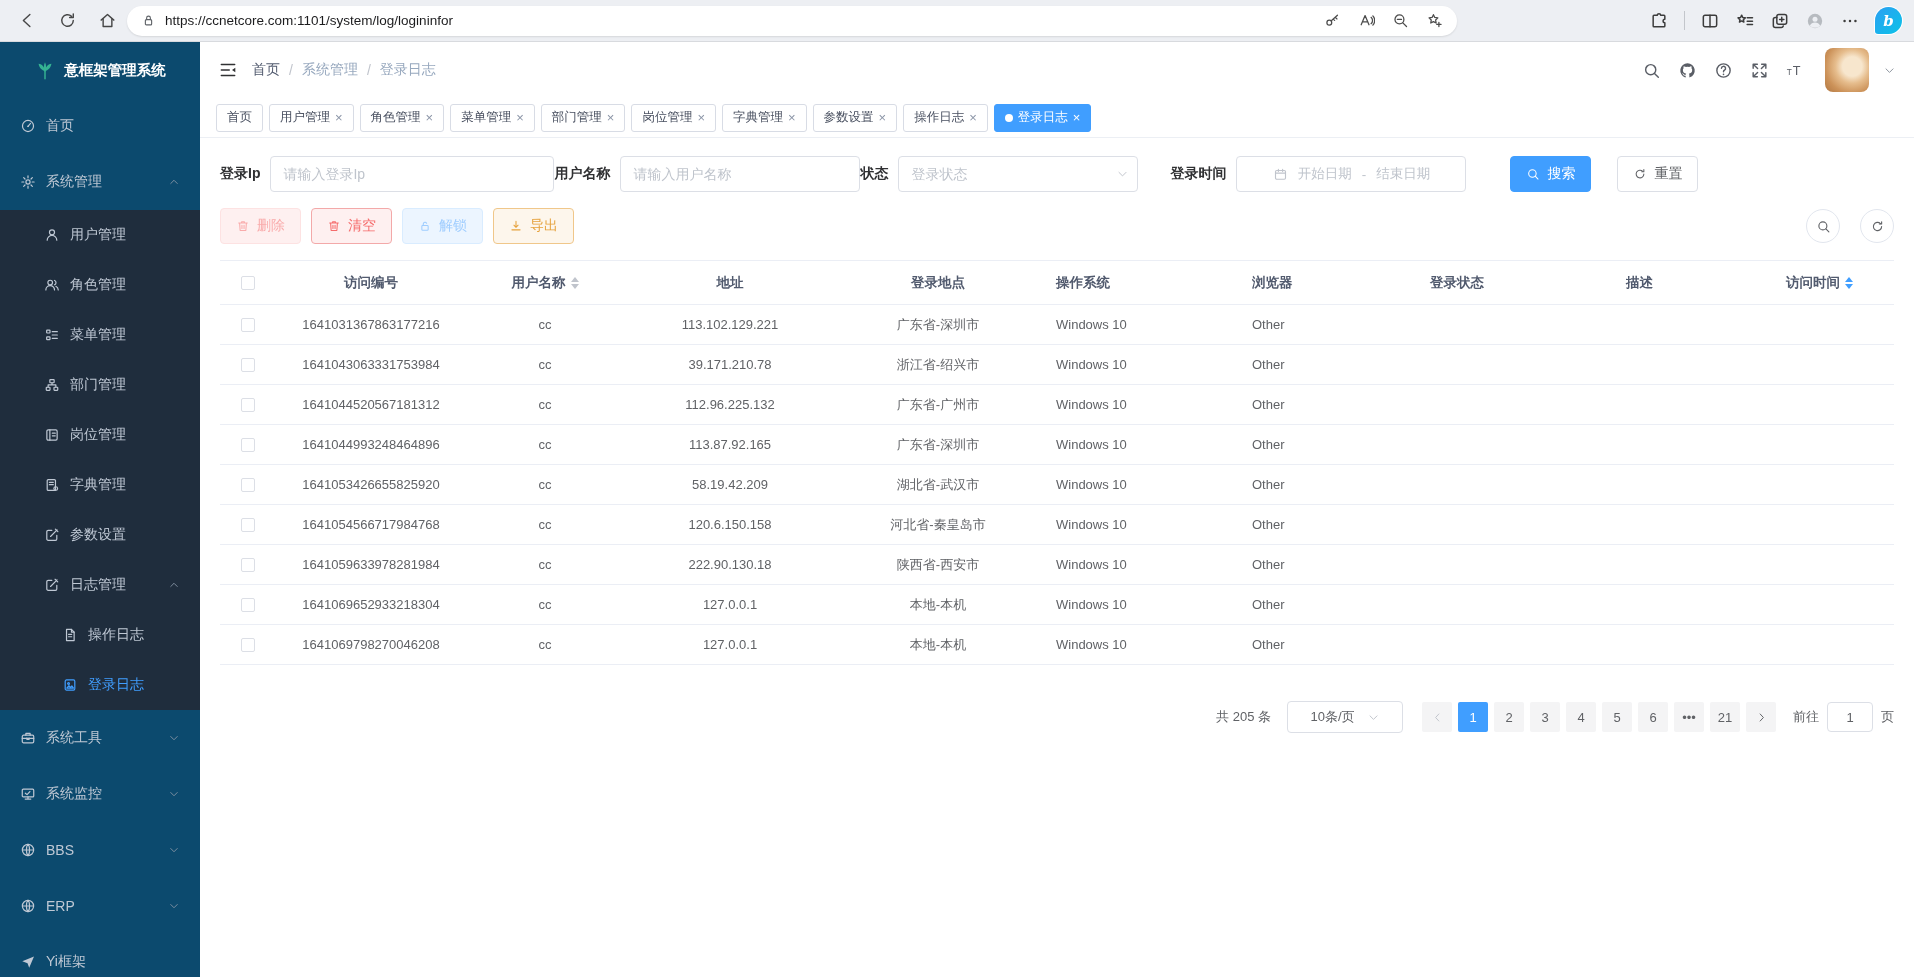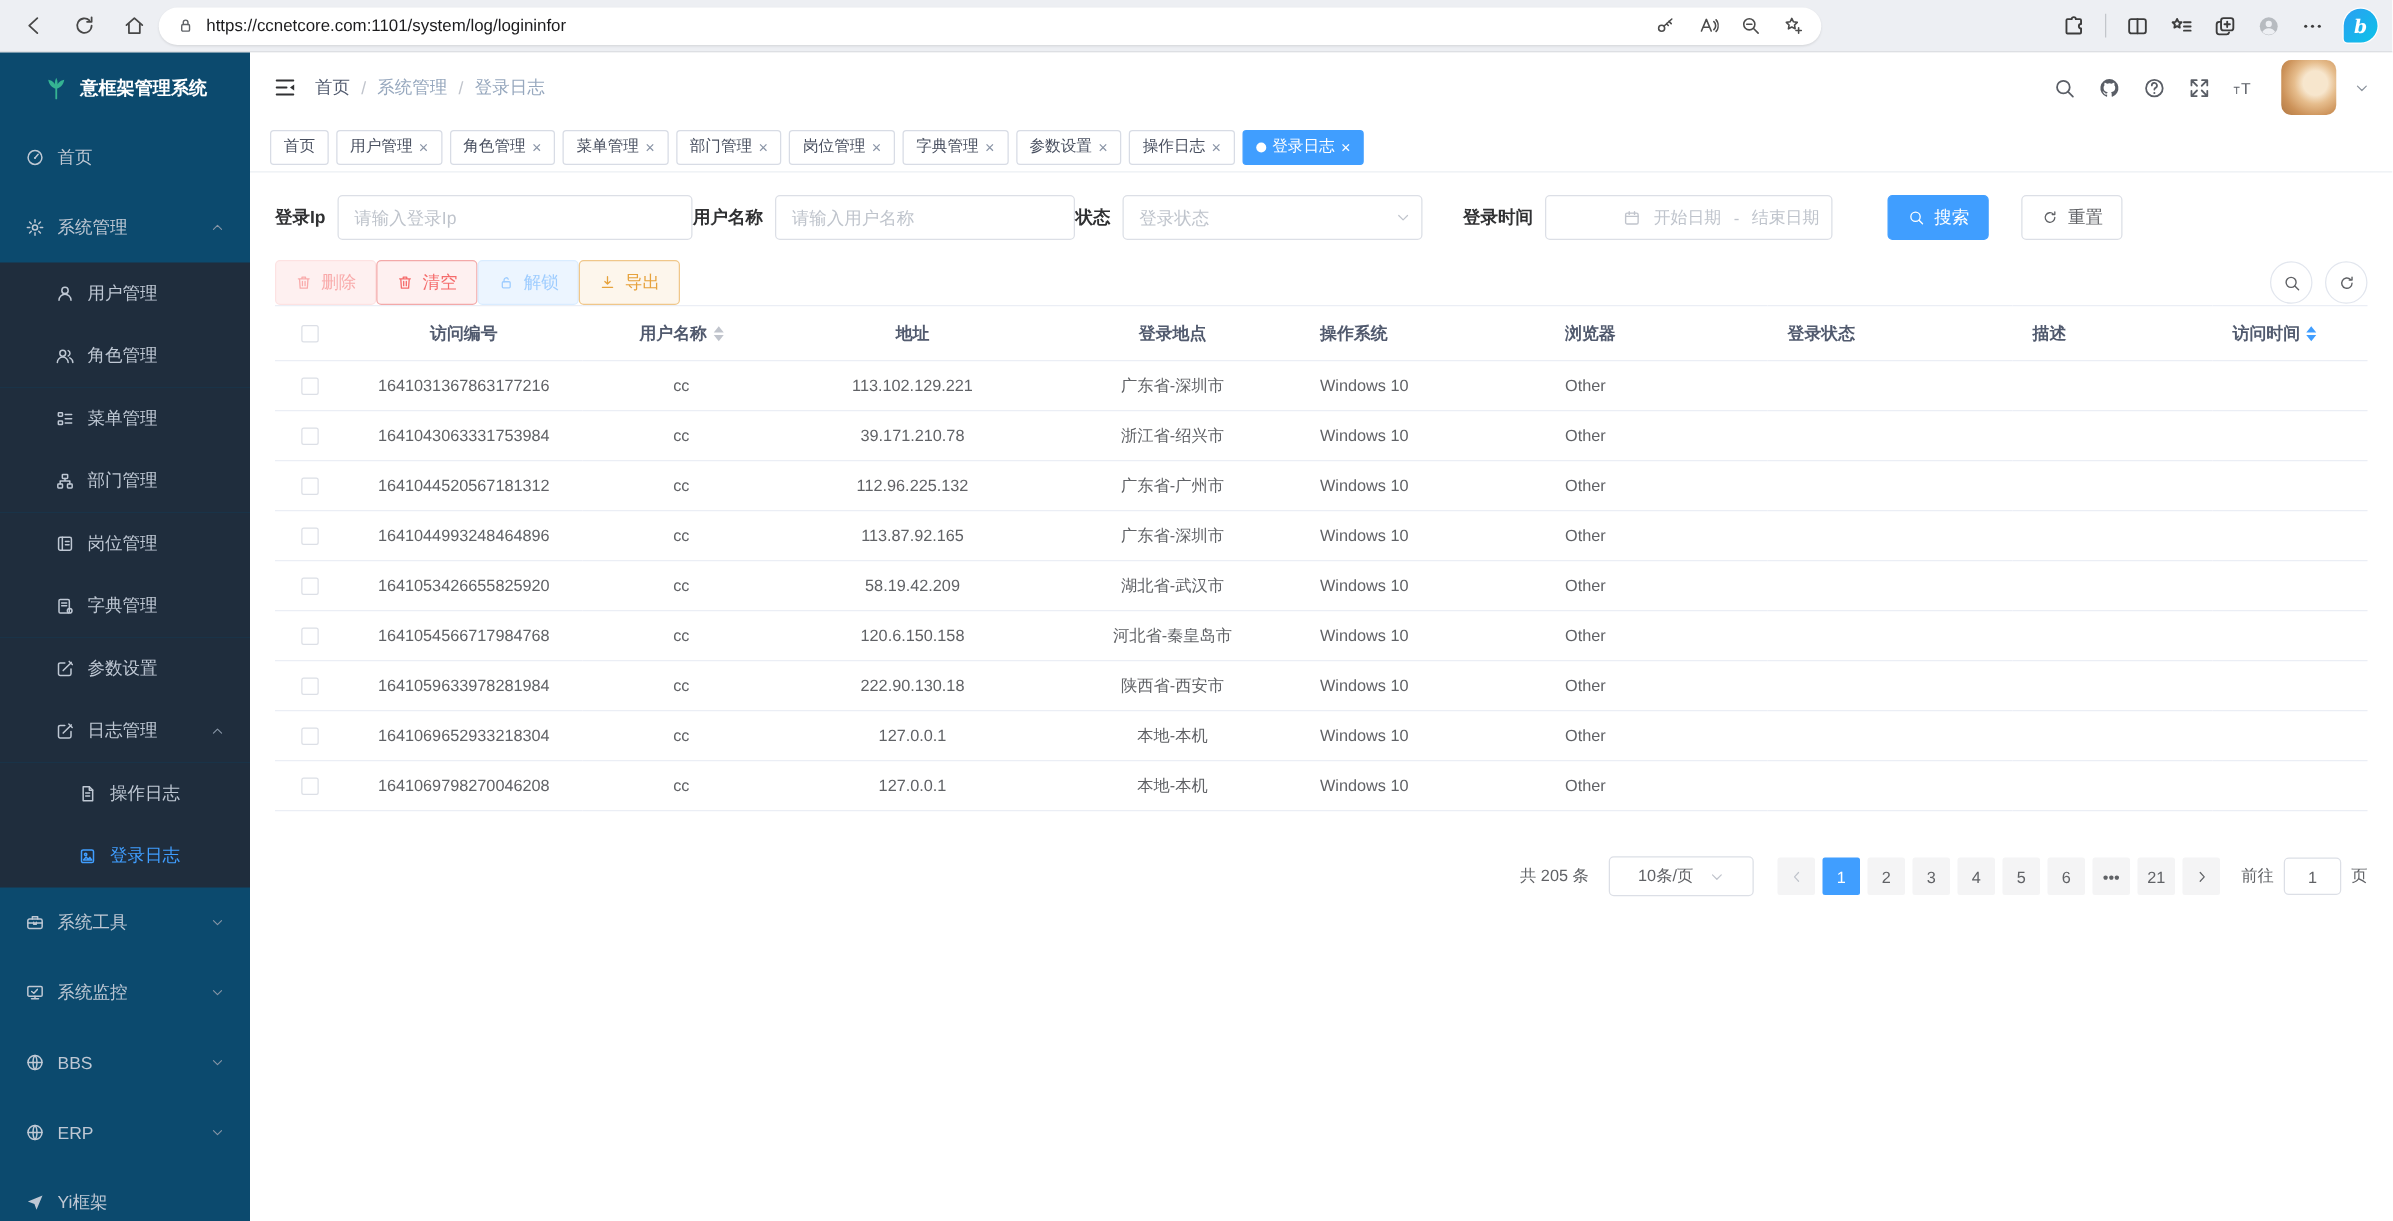--- a/index.html
+++ b/index.html
@@ -68,40 +68,40 @@
   .f-label { font-weight:bold; font-size:14px; color:#303133; margin-right:10px; white-space:nowrap;text-align:center; }
   .ipt { height:36px; border:1px solid #dcdfe6; border-radius:4px; padding:0 12px; font-size:14px;
     color:#606266; outline:none; background:#fff; font-family:inherit; }
   .ipt::placeholder { color:#bfc4cc; }
   .w1 { width:284px; }
   .w2 { width:240px; }
   .select-wrap { position:relative; margin-right:32px; }
   .select-wrap .ipt { width:240px; padding-right:30px; }
   .select-wrap .chev { position:absolute; right:9px; top:50%; transform:translateY(-50%); color:#c0c4cc; }
   .range { width:230px; height:36px; border:1px solid #dcdfe6; border-radius:4px; margin-right:44px;
-    display:flex; align-items:center; justify-content:flex-end; gap:10px; padding:0 10px;
+    display:flex; align-items:center; justify-content:center; gap:10px; padding:0 10px;
     color:#bfc4cc; font-size:13.5px; cursor:pointer; }
   .range .cal { display:flex; color:#c0c4cc; }
   .btn { height:36px; border-radius:4px; border:1px solid transparent; display:inline-flex;
     align-items:center; gap:7px; padding:0 15px; font-size:14px; cursor:pointer; font-family:inherit; white-space:nowrap; }
   .btn-search { background:#409eff; border-color:#409eff; color:#fff; margin-right:26px; }
   .btn-reset  { background:#fff; border-color:#dcdfe6; color:#606266; }
 
   
-  .btn-bar { display:flex; align-items:center; margin-top:16px; }
+  .btn-bar { display:flex; align-items:center; gap:10px; margin-top:16px; }
   .btn.del    { background:#fef0f0; color:#f9abab; border-color:#fde2e2; }
   .btn.clear  { background:#fef0f0; color:#f56c6c; border-color:#f3a9a9; }
   .btn.unlock { background:#ecf5ff; color:#9fcdff; border-color:#d9ecff; }
   .btn.export { background:#fdf6ec; color:#e6a23c; border-color:#f0c78a; }
   .spacer { flex:1; }
   .circle-btn { width:34px; height:34px; border-radius:50%; background:#fff; border:1px solid #e2e6ee;
     color:#606266; display:flex; align-items:center; justify-content:center; cursor:pointer; margin-left:10px; }
 
   
-  table.grid { width:100%; border-collapse:collapse; table-layout:fixed; }
+  table.grid { width:100%; border-collapse:collapse; margin-top:16px; table-layout:fixed; }
   .grid th { border-top:1px solid #ebeef5; border-bottom:1px solid #ebeef5; height:44px;
     font-size:13.5px; font-weight:bold; color:#515a6e; padding:0 16px; }
   .grid td { border-bottom:1px solid #ebeef5; height:40px; font-size:13px; color:#606266; padding:0 16px;
     white-space:nowrap; overflow:hidden; }
   .ac { text-align:center; } .al { text-align:left; }
   .cell { display:flex; align-items:center; } .cell.c { justify-content:center; }
   .sorter { display:inline-flex; flex-direction:column; gap:2px; margin-left:5px; }
   .sorter i { width:0; height:0; border-left:4px solid transparent; border-right:4px solid transparent; }
   .sorter .up { border-bottom:5px solid #c0c4cc; }
   .sorter .dn { border-top:5px solid #c0c4cc; }

